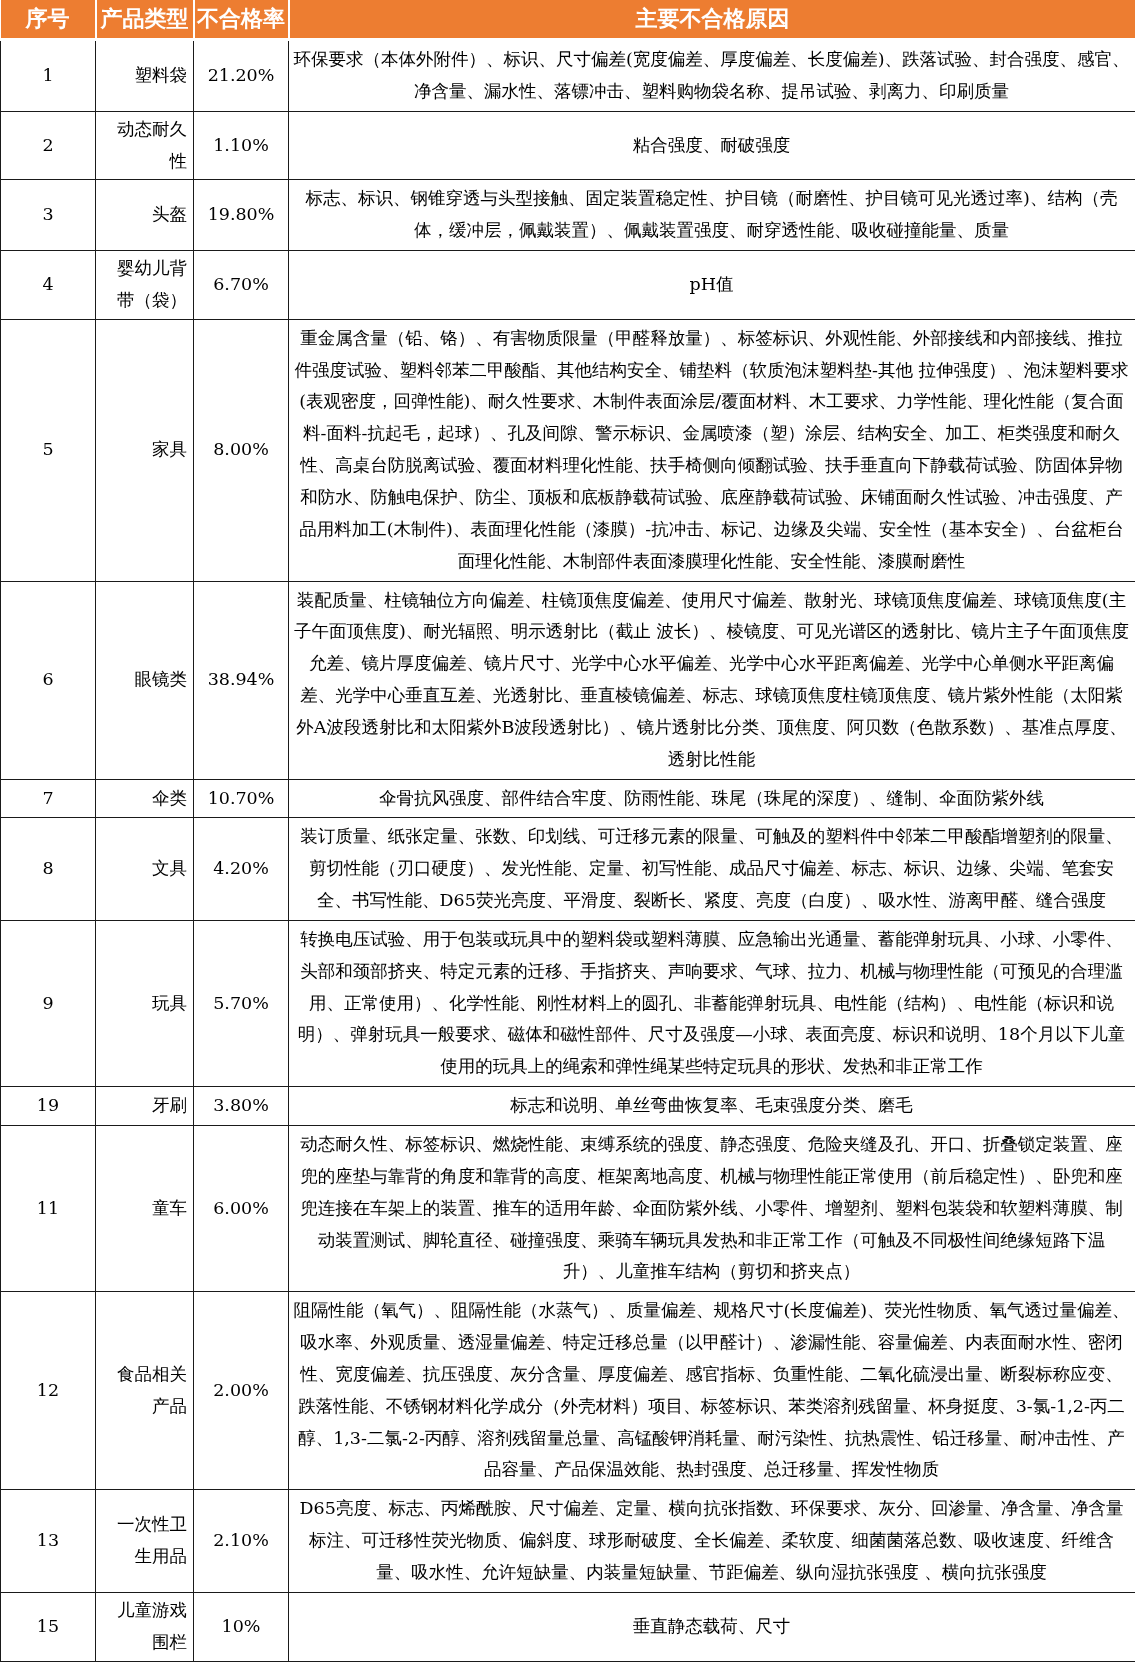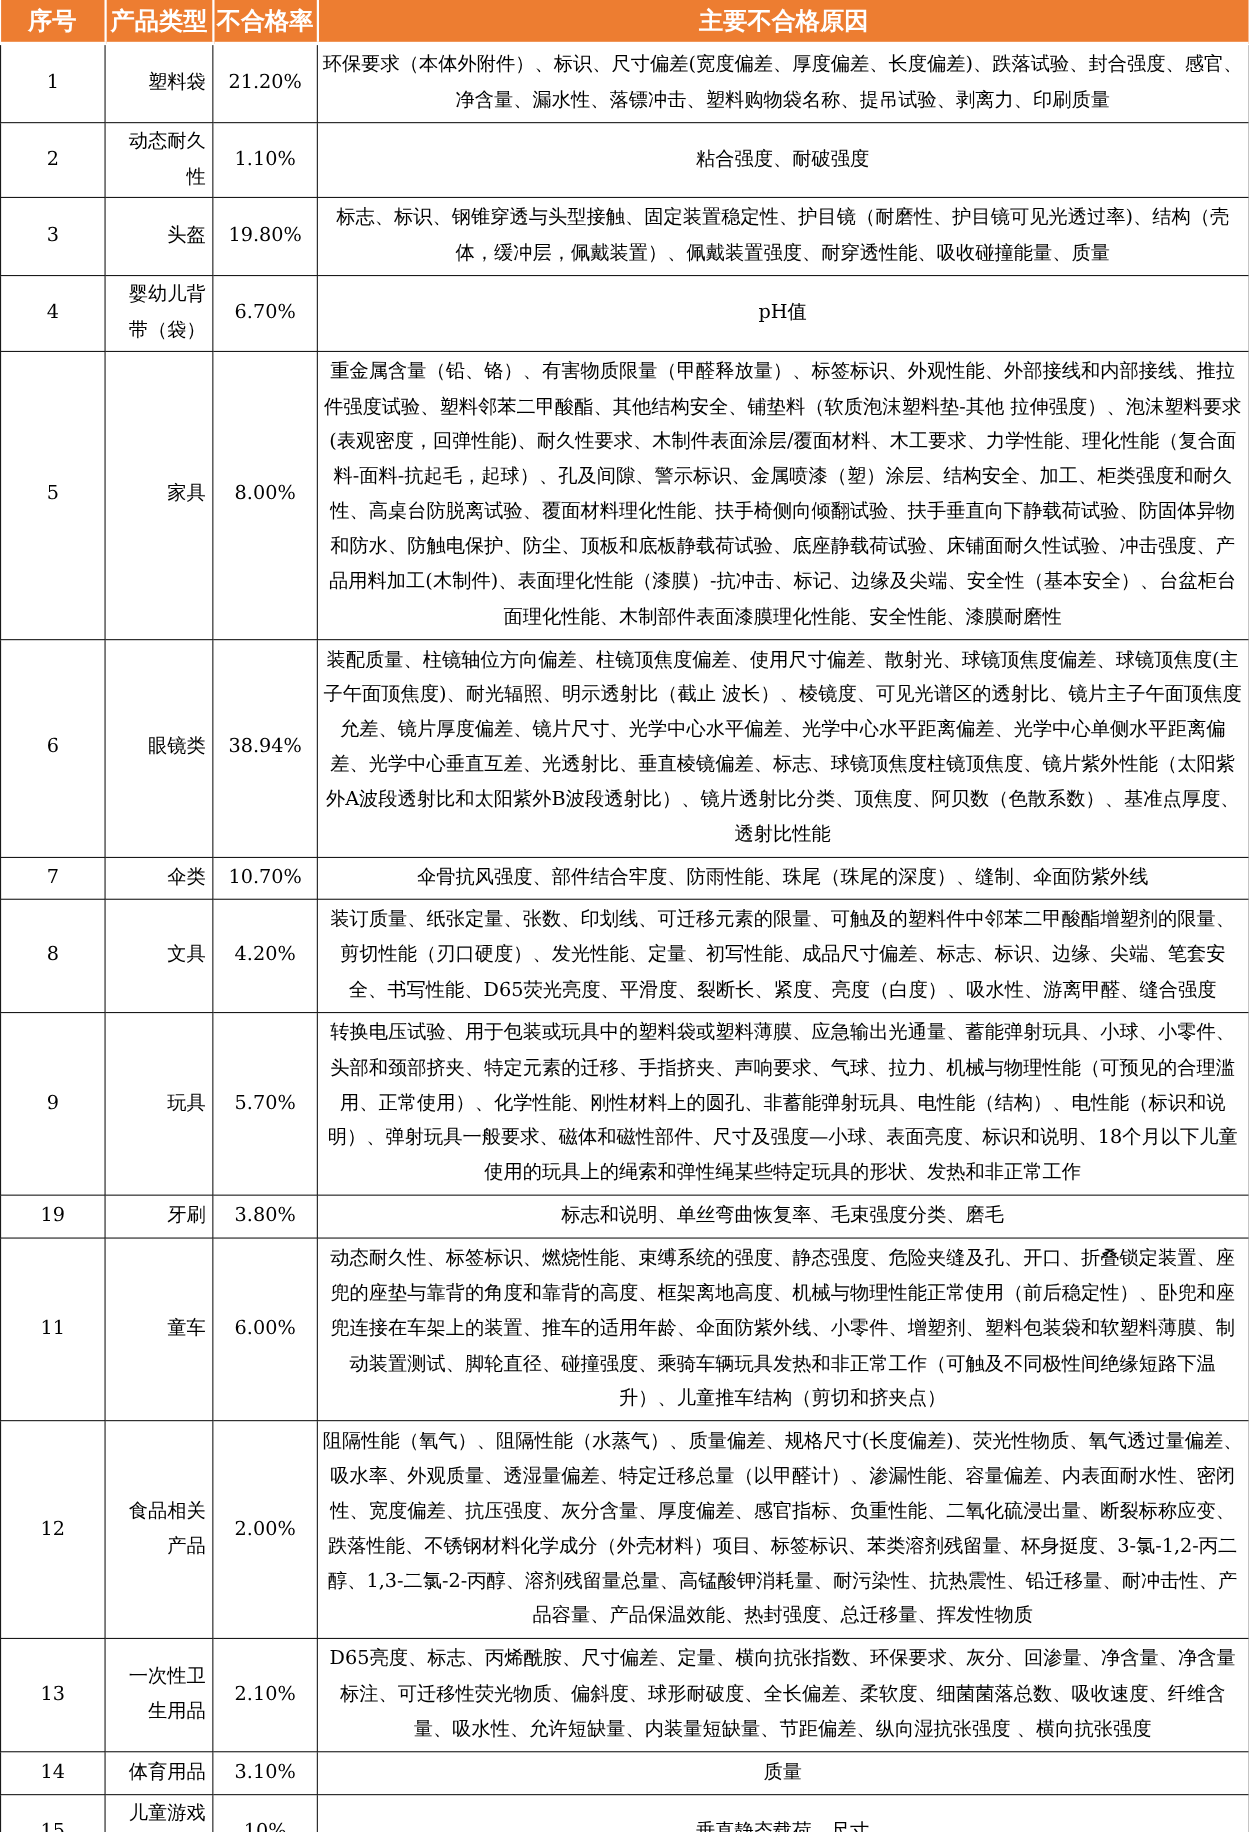--- a/index.html
+++ b/index.html
@@ -154,26 +154,20 @@
           <td class="col-rate">2.00%</td>
           <td class="col-reasons">阻隔性能（氧气）、阻隔性能（水蒸气）、质量偏差、规格尺寸(长度偏差)、荧光性物质、氧气透过量偏差、吸水率、外观质量、透湿量偏差、特定迁移总量（以甲醛计）、渗漏性能、容量偏差、内表面耐水性、密闭性、宽度偏差、抗压强度、灰分含量、厚度偏差、感官指标、负重性能、二氧化硫浸出量、断裂标称应变、跌落性能、不锈钢材料化学成分（外壳材料）项目、标签标识、苯类溶剂残留量、杯身挺度、3-氯-1,2-丙二醇、1,3-二氯-2-丙醇、溶剂残留量总量、高锰酸钾消耗量、耐污染性、抗热震性、铅迁移量、耐冲击性、产品容量、产品保温效能、热封强度、总迁移量、挥发性物质</td>
         </tr>
         <tr>
           <td class="col-no">13</td>
           <td class="col-type">一次性卫生用品</td>
           <td class="col-rate">2.10%</td>
           <td class="col-reasons">D65亮度、标志、丙烯酰胺、尺寸偏差、定量、横向抗张指数、环保要求、灰分、回渗量、净含量、净含量标注、可迁移性荧光物质、偏斜度、球形耐破度、全长偏差、柔软度、细菌菌落总数、吸收速度、纤维含量、吸水性、允许短缺量、内装量短缺量、节距偏差、纵向湿抗张强度 、横向抗张强度</td>
         </tr>
         <tr>
-          <td class="col-no">14</td>
-          <td class="col-type">体育用品</td>
-          <td class="col-rate">3.10%</td>
-          <td class="col-reasons">质量</td>
-        </tr>
-        <tr>
           <td class="col-no">15</td>
           <td class="col-type">儿童游戏围栏</td>
           <td class="col-rate">10%</td>
           <td class="col-reasons">垂直静态载荷、尺寸</td>
         </tr>
       </tbody>
   </table>
 </div>
 
 </body></html>

